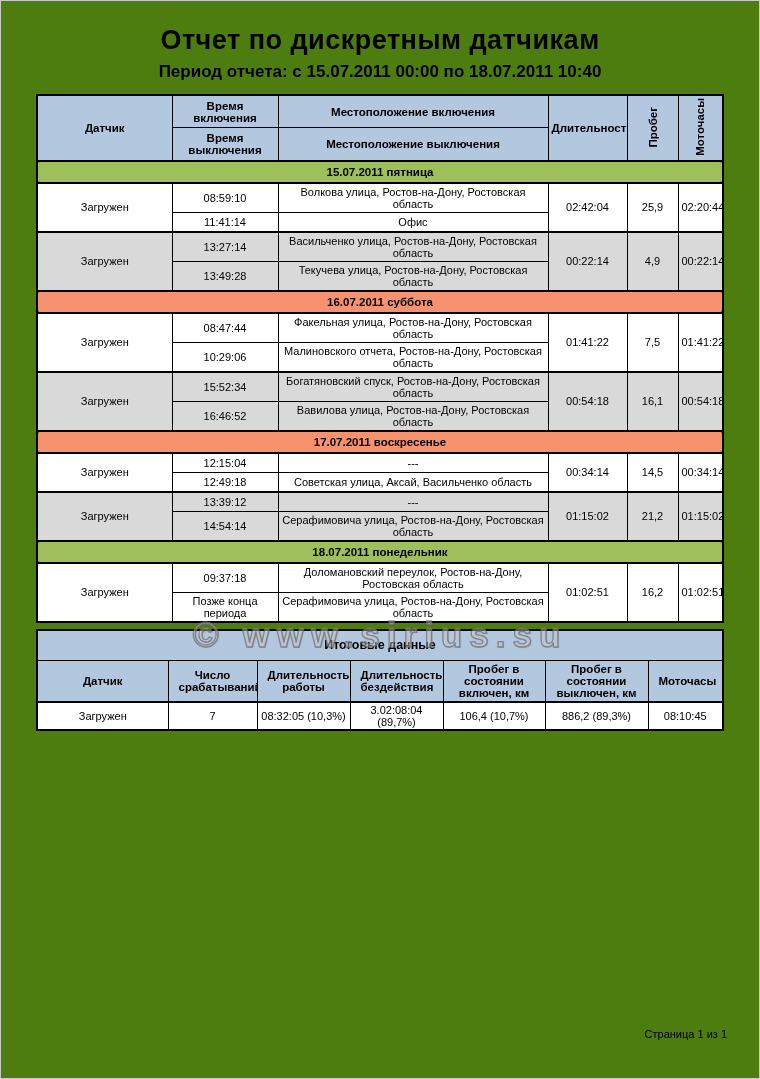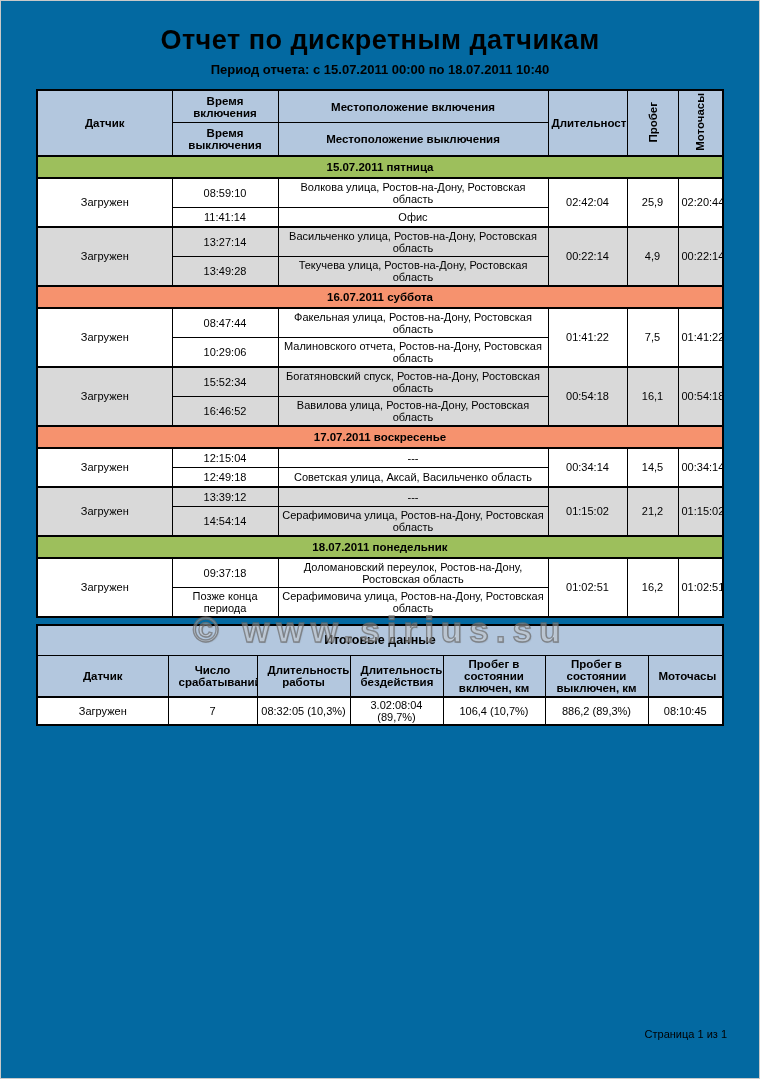--- a/index.html
+++ b/index.html
@@ -2,36 +2,36 @@
 <html lang="ru" style="--header-bg: #b3c7de; --day-green: #9dbf5c; --day-salmon: #f6926e; --row-alt: #d9d9d9;"><head>
 <meta charset="utf-8">
 <style>
   html,body { margin:0; padding:0; background:#ffffff; }
   body { font-family:"Liberation Sans", sans-serif; color:#000; }
 
   .page {
     position:relative;
     width:760px; height:1079px;
     box-sizing:border-box;
-    background:#0369a1;
+    background:#4d7c0f;
     border:1px solid #c9c9c9;
     overflow:hidden;
   }
 
   
   .report-title {
     margin:24px 0 6px 0;
     text-align:center;
     font-size:27px;
     font-weight:bold;
     letter-spacing:0.5px;
   }
   .report-sub {
     text-align:center;
-    font-size:13px;
+    font-size:17px;
     font-weight:bold;
     margin:2px 0;
     white-space:pre-wrap;
   }
 
   
   table { border-collapse:collapse; table-layout:fixed; margin:0 auto; }
   th, td { border:1px solid #000; overflow:hidden; }
 
   
@@ -53,20 +53,21 @@
     text-align:center; vertical-align:middle;
     padding:2px 3px;
     background:#fff;
     height:14px;
   }
   .day-row td {
     border-top:2px solid #000;
     border-bottom:2px solid #000;
     font-weight:bold; font-size:11.5px;
     height:16px;
+    border-radius:6px;
   }
   .day-green td  { background:var(--day-green,#9dbf5c); }
   .day-salmon td { background:var(--day-salmon,#f6926e); }
   .rec-first td { border-top:2px solid #000; }
   .shade-gray td { background:var(--row-alt,#d9d9d9); }
 
   
   .summary-wrap { position:relative; margin-top:6px; }
   .summary-table { width:686px; border:2px solid #000; }
   .summary-table .summary-title-cell {

